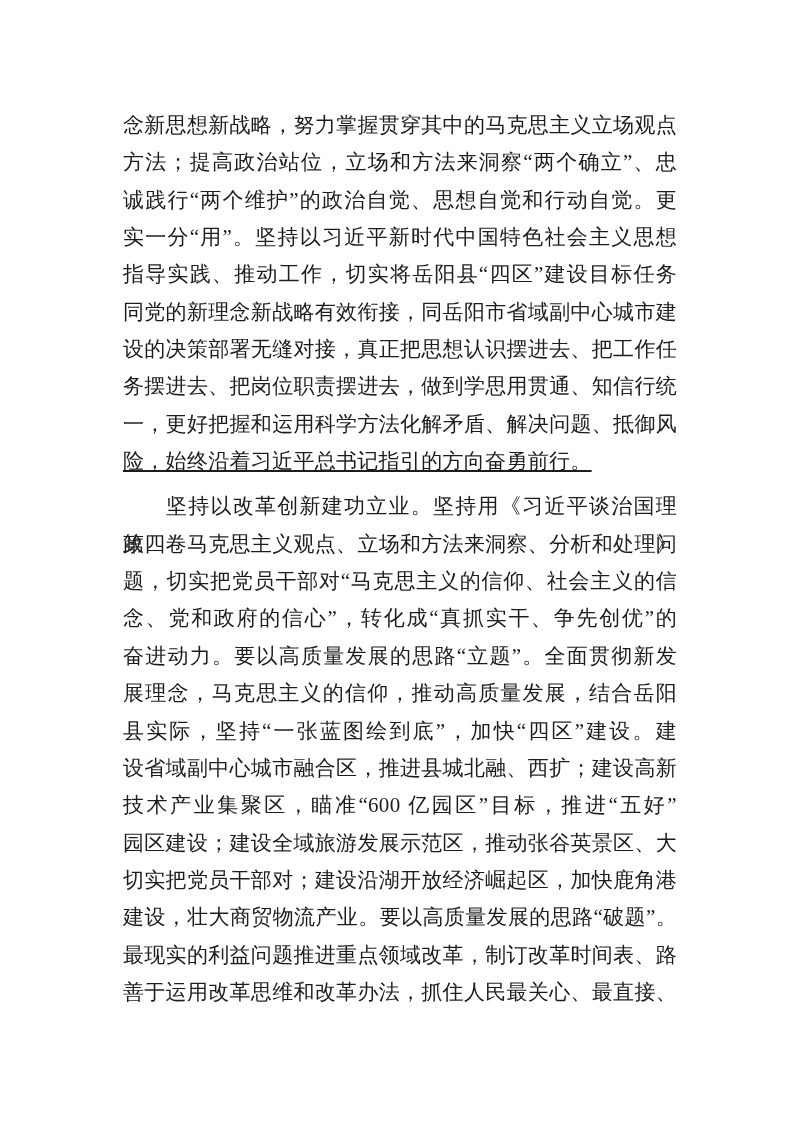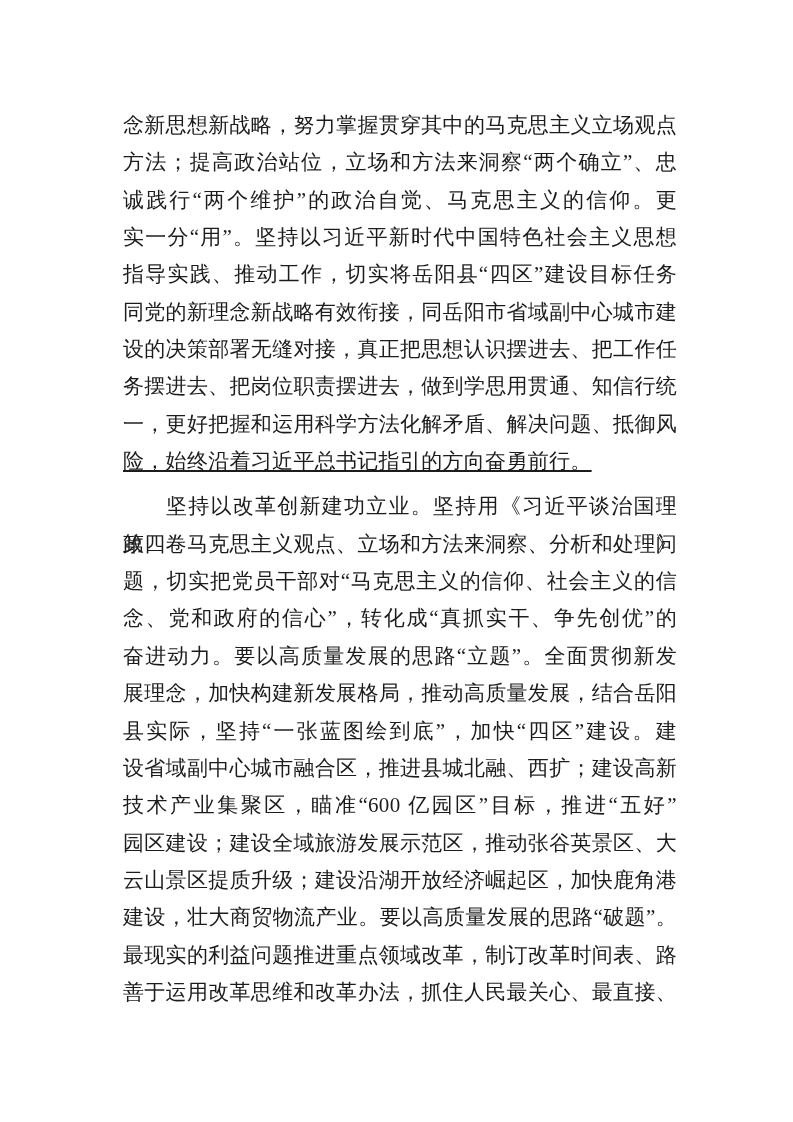--- a/index.html
+++ b/index.html
@@ -46,39 +46,39 @@
   }
 </style>
 </head>
 <body>
 
 <div class="page">
   <div class="text-block" id="text-block">
       <div class="paragraph">
         <div class="line">念新思想新战略，努力掌握贯穿其中的马克思主义立场观点</div>
         <div class="line">方法；提高政治站位，立场和方法来洞察“两个确立”、忠</div>
-        <div class="line">诚践行“两个维护”的政治自觉、马克思主义的信仰。更</div>
+        <div class="line">诚践行“两个维护”的政治自觉、思想自觉和行动自觉。更</div>
         <div class="line">实一分“用”。坚持以习近平新时代中国特色社会主义思想</div>
         <div class="line">指导实践、推动工作，切实将岳阳县“四区”建设目标任务</div>
         <div class="line">同党的新理念新战略有效衔接，同岳阳市省域副中心城市建</div>
         <div class="line">设的决策部署无缝对接，真正把思想认识摆进去、把工作任</div>
         <div class="line">务摆进去、把岗位职责摆进去，做到学思用贯通、知信行统</div>
         <div class="line">一，更好把握和运用科学方法化解矛盾、解决问题、抵御风</div>
         <div class="line no-justify-last">险，始终沿着习近平总书记指引的方向奋勇前行。</div>
       </div>
       <div class="paragraph">
         <div class="line first-indent">坚持以改革创新建功立业。坚持用《习近平谈治国理政》</div>
         <div class="line">第四卷马克思主义观点、立场和方法来洞察、分析和处理问</div>
         <div class="line">题，切实把党员干部对“马克思主义的信仰、社会主义的信</div>
         <div class="line">念、党和政府的信心”，转化成“真抓实干、争先创优”的</div>
         <div class="line">奋进动力。要以高质量发展的思路“立题”。全面贯彻新发</div>
-        <div class="line">展理念，加快构建新发展格局，推动高质量发展，结合岳阳</div>
+        <div class="line">展理念，马克思主义的信仰，推动高质量发展，结合岳阳</div>
         <div class="line">县实际，坚持“一张蓝图绘到底”，加快“四区”建设。建</div>
         <div class="line">设省域副中心城市融合区，推进县城北融、西扩；建设高新</div>
         <div class="line">技术产业集聚区，瞄准“600 亿园区”目标，推进“五好”</div>
         <div class="line">园区建设；建设全域旅游发展示范区，推动张谷英景区、大</div>
-        <div class="line">云山景区提质升级；建设沿湖开放经济崛起区，加快鹿角港</div>
+        <div class="line">切实把党员干部对；建设沿湖开放经济崛起区，加快鹿角港</div>
         <div class="line">建设，壮大商贸物流产业。要以高质量发展的思路“破题”。</div>
         <div class="line">最现实的利益问题推进重点领域改革，制订改革时间表、路</div>
         <div class="line">善于运用改革思维和改革办法，抓住人民最关心、最直接、</div>
       </div>
     </div>
 </div>
 
 </body></html>

